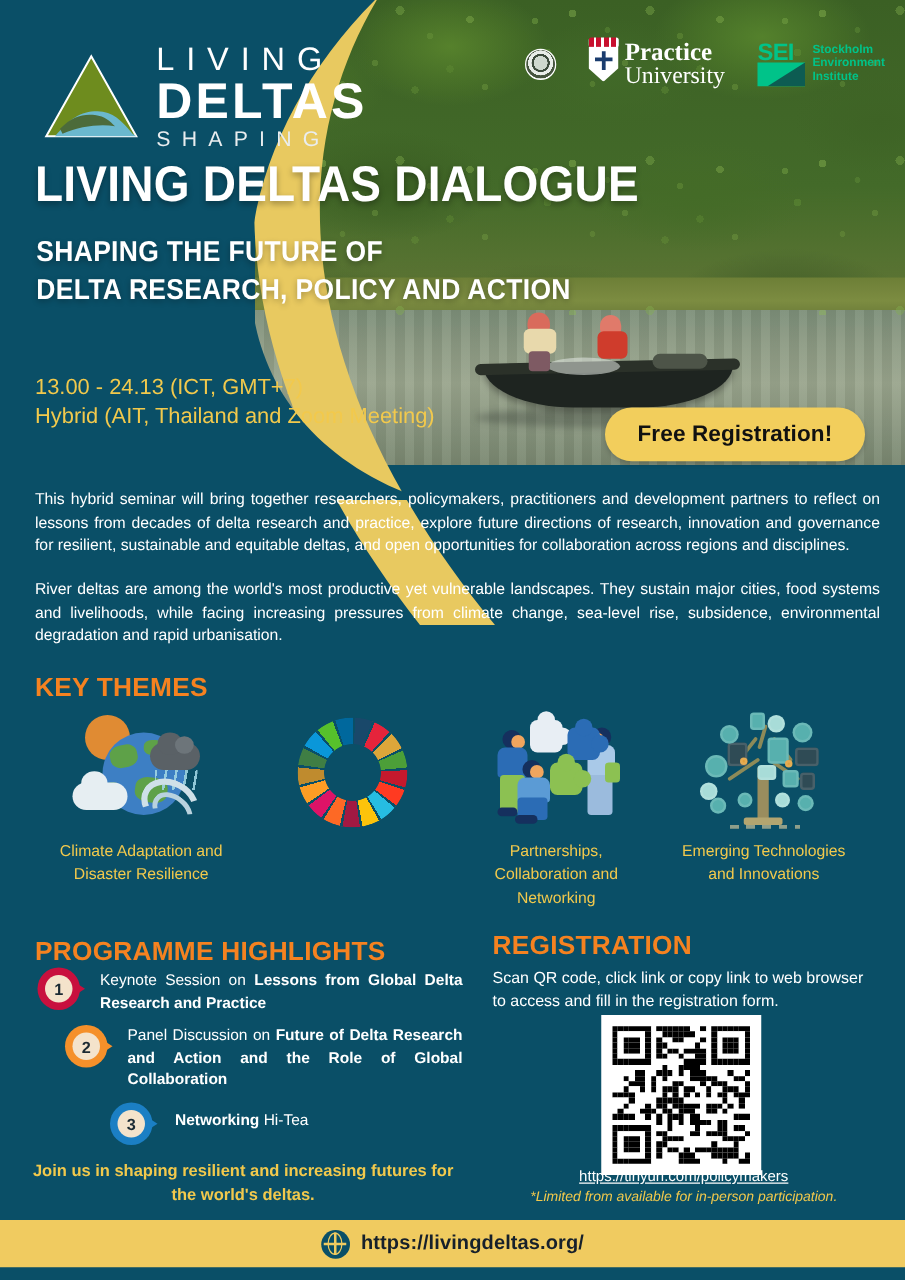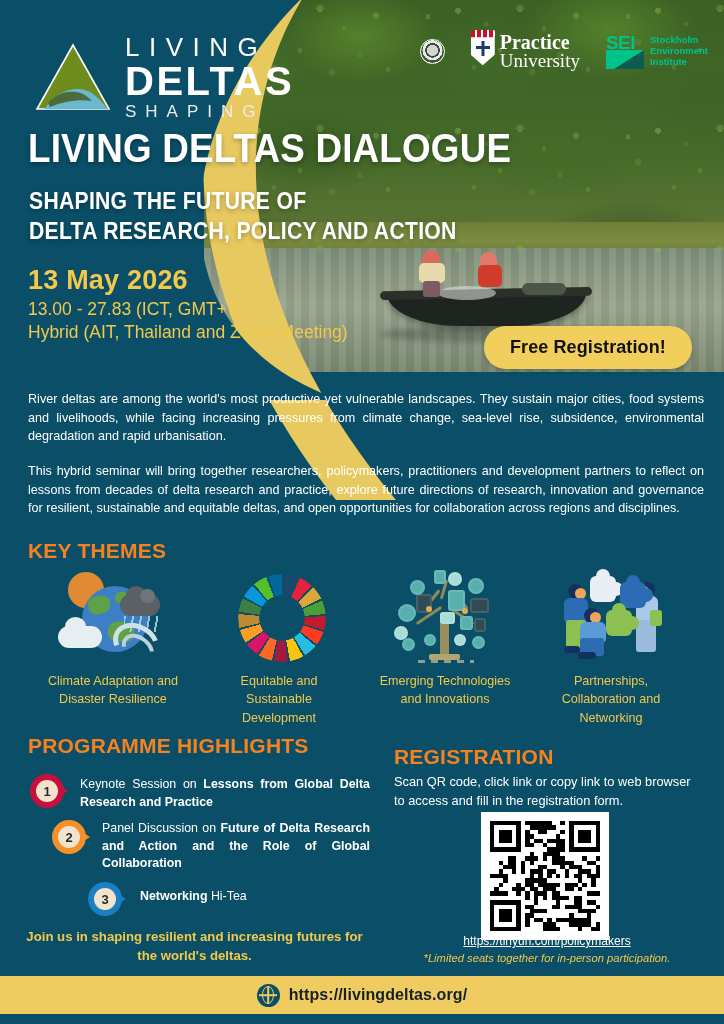--- a/index.html
+++ b/index.html
@@ -159,21 +159,21 @@
     position:absolute; left:484px; top:326px;
     background:#F2CE5C; color:#111; font-weight:700; font-size:18px;
     padding:11px 26px; border-radius:24px; letter-spacing:.1px;
     box-shadow:0 2px 4px rgba(0,0,0,.18);
   }
 
   
   .sec-h{ position:absolute; font-size:21px; font-weight:700; color:#F58220; letter-spacing:.2px; }
   #h-about{ left:28px; top:360px; }
   #h-themes{ left:28px; top:539px; }
-  #h-prog{ left:28px; top:734px; }
+  #h-prog{ left:28px; top:750px; }
   #h-reg{ left:394px; top:745px; }
 
   
   .body-copy{
     position:absolute; left:28px; top:390px; width:676px;
     font-size:12.6px; line-height:1.48; color:#fff; text-align:justify;
   }
   .body-copy p + p{ margin-top:16px; }
 
   
@@ -373,29 +373,28 @@
       </div>
     </div>
   </div>
 
   <div class="headline">LIVING DELTAS DIALOGUE</div>
   <div class="subhead">
     <div>SHAPING THE FUTURE OF</div>
     <div>DELTA RESEARCH, POLICY AND ACTION</div>
   </div>
 
-  <div class="datebig">13 May 2026</div>
-  <div class="timeline1">13.00 - 27.83 (ICT, GMT+7)</div>
+  <div class="timeline1">13.00 - 24.13 (ICT, GMT+7)</div>
   <div class="timeline2">Hybrid (AIT, Thailand and Zoom Meeting)</div>
 
   <div class="freepill">Free Registration!</div>
 
   <div class="body-copy">
+    <p>This hybrid seminar will bring together researchers, policymakers, practitioners and development partners to reflect on lessons from decades of delta research and practice, explore future directions of research, innovation and governance for resilient, sustainable and equitable deltas, and open opportunities for collaboration across regions and disciplines.</p>
     <p>River deltas are among the world's most productive yet vulnerable landscapes. They sustain major cities, food systems and livelihoods, while facing increasing pressures from climate change, sea-level rise, subsidence, environmental degradation and rapid urbanisation.</p>
-    <p>This hybrid seminar will bring together researchers, policymakers, practitioners and development partners to reflect on lessons from decades of delta research and practice, explore future directions of research, innovation and governance for resilient, sustainable and equitable deltas, and open opportunities for collaboration across regions and disciplines.</p>
   </div>
 
   <div class="sec-h" id="h-themes">KEY THEMES</div>
   <div class="themes">
 
     <div class="theme">
       <div class="theme-icon">
         <div class="ci-sun"></div>
         <div class="ci-globe">
           <i class="ci-c1"></i>
@@ -410,21 +409,50 @@
         <div class="ci-wave2"></div>
       </div>
       <div class="theme-label">Climate Adaptation and Disaster Resilience</div>
     </div>
 
     <div class="theme">
       <div class="theme-icon">
         <div class="sdg"></div>
         <div class="sdg-gaps"></div>
       </div>
-      <div class="theme-label">Equitable and Sustainable Development</div>
+    </div>
+
+    <div class="theme">
+      <div class="theme-icon">
+        <div class="pp">
+          <div class="h" style="left:12px;top:16px;width:15px;height:15px;background:#15305e;"></div>
+          <div class="h" style="left:19px;top:20px;width:11px;height:11px;background:#f0a55e;"></div>
+          <div class="t" style="left:8px;top:30px;width:24px;height:24px;background:#2b6cb5;"></div>
+          <div class="l" style="left:10px;top:52px;width:20px;height:30px;background:#8cc152;"></div>
+          <div class="l" style="left:8px;top:78px;width:16px;height:7px;background:#15305e;border-radius:4px;"></div>
+        </div>
+        <div class="pp">
+          <div class="h" style="left:28px;top:40px;width:15px;height:15px;background:#15305e;"></div>
+          <div class="h" style="left:34px;top:44px;width:11px;height:11px;background:#f0a55e;"></div>
+          <div class="t" style="left:24px;top:54px;width:26px;height:20px;background:#5b9bd5;"></div>
+          <div class="l" style="left:24px;top:70px;width:24px;height:18px;background:#2b6cb5;"></div>
+          <div class="l" style="left:22px;top:84px;width:18px;height:7px;background:#15305e;border-radius:4px;"></div>
+        </div>
+        <div class="pp">
+          <div class="h" style="left:84px;top:14px;width:15px;height:15px;background:#15305e;"></div>
+          <div class="h" style="left:82px;top:18px;width:11px;height:11px;background:#f0a55e;"></div>
+          <div class="t" style="left:80px;top:28px;width:22px;height:26px;background:#a9c9e8;"></div>
+          <div class="l" style="left:80px;top:52px;width:20px;height:32px;background:#9bbbdd;"></div>
+          <div class="l" style="left:94px;top:42px;width:12px;height:16px;background:#8cc152;border-radius:3px;"></div>
+        </div>
+        <div class="pz" style="left:34px;top:8px;width:26px;height:26px;background:#e8eef4;"></div>
+        <div class="pz" style="left:64px;top:14px;width:26px;height:26px;background:#2b6cb5;"></div>
+        <div class="pz" style="left:50px;top:42px;width:26px;height:26px;background:#8cc152;"></div>
+      </div>
+      <div class="theme-label">Partnerships, Collaboration and Networking</div>
     </div>
 
     <div class="theme">
       <div class="theme-icon">
         <div class="tt-br" style="left:24px;top:46px;width:30px;height:3px;transform:rotate(-34deg);"></div>
         <div class="tt-br" style="left:56px;top:46px;width:30px;height:3px;transform:rotate(34deg);"></div>
         <div class="tt-br" style="left:30px;top:30px;width:24px;height:3px;transform:rotate(-52deg);"></div>
         <div class="tt-br" style="left:58px;top:30px;width:24px;height:3px;transform:rotate(52deg);"></div>
         <div class="tt-br" style="left:44px;top:20px;width:20px;height:3px;transform:rotate(-74deg);"></div>
         <div class="tt-trunk"></div>
@@ -443,50 +471,20 @@
         <div class="tt-node" style="left:12px;top:70px;width:13px;height:13px;"></div>
         <div class="tt-node" style="left:34px;top:66px;width:12px;height:12px;"></div>
         <div class="tt-node lt" style="left:64px;top:66px;width:12px;height:12px;"></div>
         <div class="tt-node" style="left:82px;top:68px;width:13px;height:13px;"></div>
         <div class="tt-node or" style="left:36px;top:38px;width:6px;height:6px;"></div>
         <div class="tt-node or" style="left:72px;top:40px;width:6px;height:6px;"></div>
         <div class="tt-ground"></div>
       </div>
       <div class="theme-label">Emerging Technologies and Innovations</div>
     </div>
-
-    <div class="theme">
-      <div class="theme-icon">
-        <div class="pp">
-          <div class="h" style="left:12px;top:16px;width:15px;height:15px;background:#15305e;"></div>
-          <div class="h" style="left:19px;top:20px;width:11px;height:11px;background:#f0a55e;"></div>
-          <div class="t" style="left:8px;top:30px;width:24px;height:24px;background:#2b6cb5;"></div>
-          <div class="l" style="left:10px;top:52px;width:20px;height:30px;background:#8cc152;"></div>
-          <div class="l" style="left:8px;top:78px;width:16px;height:7px;background:#15305e;border-radius:4px;"></div>
-        </div>
-        <div class="pp">
-          <div class="h" style="left:28px;top:40px;width:15px;height:15px;background:#15305e;"></div>
-          <div class="h" style="left:34px;top:44px;width:11px;height:11px;background:#f0a55e;"></div>
-          <div class="t" style="left:24px;top:54px;width:26px;height:20px;background:#5b9bd5;"></div>
-          <div class="l" style="left:24px;top:70px;width:24px;height:18px;background:#2b6cb5;"></div>
-          <div class="l" style="left:22px;top:84px;width:18px;height:7px;background:#15305e;border-radius:4px;"></div>
-        </div>
-        <div class="pp">
-          <div class="h" style="left:84px;top:14px;width:15px;height:15px;background:#15305e;"></div>
-          <div class="h" style="left:82px;top:18px;width:11px;height:11px;background:#f0a55e;"></div>
-          <div class="t" style="left:80px;top:28px;width:22px;height:26px;background:#a9c9e8;"></div>
-          <div class="l" style="left:80px;top:52px;width:20px;height:32px;background:#9bbbdd;"></div>
-          <div class="l" style="left:94px;top:42px;width:12px;height:16px;background:#8cc152;border-radius:3px;"></div>
-        </div>
-        <div class="pz" style="left:34px;top:8px;width:26px;height:26px;background:#e8eef4;"></div>
-        <div class="pz" style="left:64px;top:14px;width:26px;height:26px;background:#2b6cb5;"></div>
-        <div class="pz" style="left:50px;top:42px;width:26px;height:26px;background:#8cc152;"></div>
-      </div>
-      <div class="theme-label">Partnerships, Collaboration and Networking</div>
-    </div>
   </div>
 
   <div class="sec-h" id="h-prog">PROGRAMME HIGHLIGHTS</div>
   <div class="prog">
     <div class="prog-item" id="prog1">
       <div class="pin">
         <div class="tip" id="tip1" style="border-color: transparent transparent transparent rgb(200, 16, 62);"></div>
         <div class="circ" id="circ1" style="background: rgb(200, 16, 62);"></div>
         <div class="inner">1</div>
       </div>
@@ -1142,21 +1140,21 @@
         <span style="background: rgb(255, 255, 255);"></span>
         <span style="background: rgb(255, 255, 255);"></span>
         <span></span>
         <span style="background: rgb(255, 255, 255);"></span>
         <span style="background: rgb(255, 255, 255);"></span>
         <span></span>
         <span></span>
       </div>
   </div>
   <a class="reg-link" href="#">https://tinyurl.com/policymakers</a>
-  <div class="reg-note">*Limited seats together for in-person participation.</div>
+  <div class="reg-note">*Limited from available for in-person participation.</div>
 
   <div class="footer">
     <span class="globe-ic">
         <span class="globe-mer"></span>
       </span>
     <span class="footer-url">https://livingdeltas.org/</span>
   </div>
   <div class="footer-strip"></div>
 
 </div>

